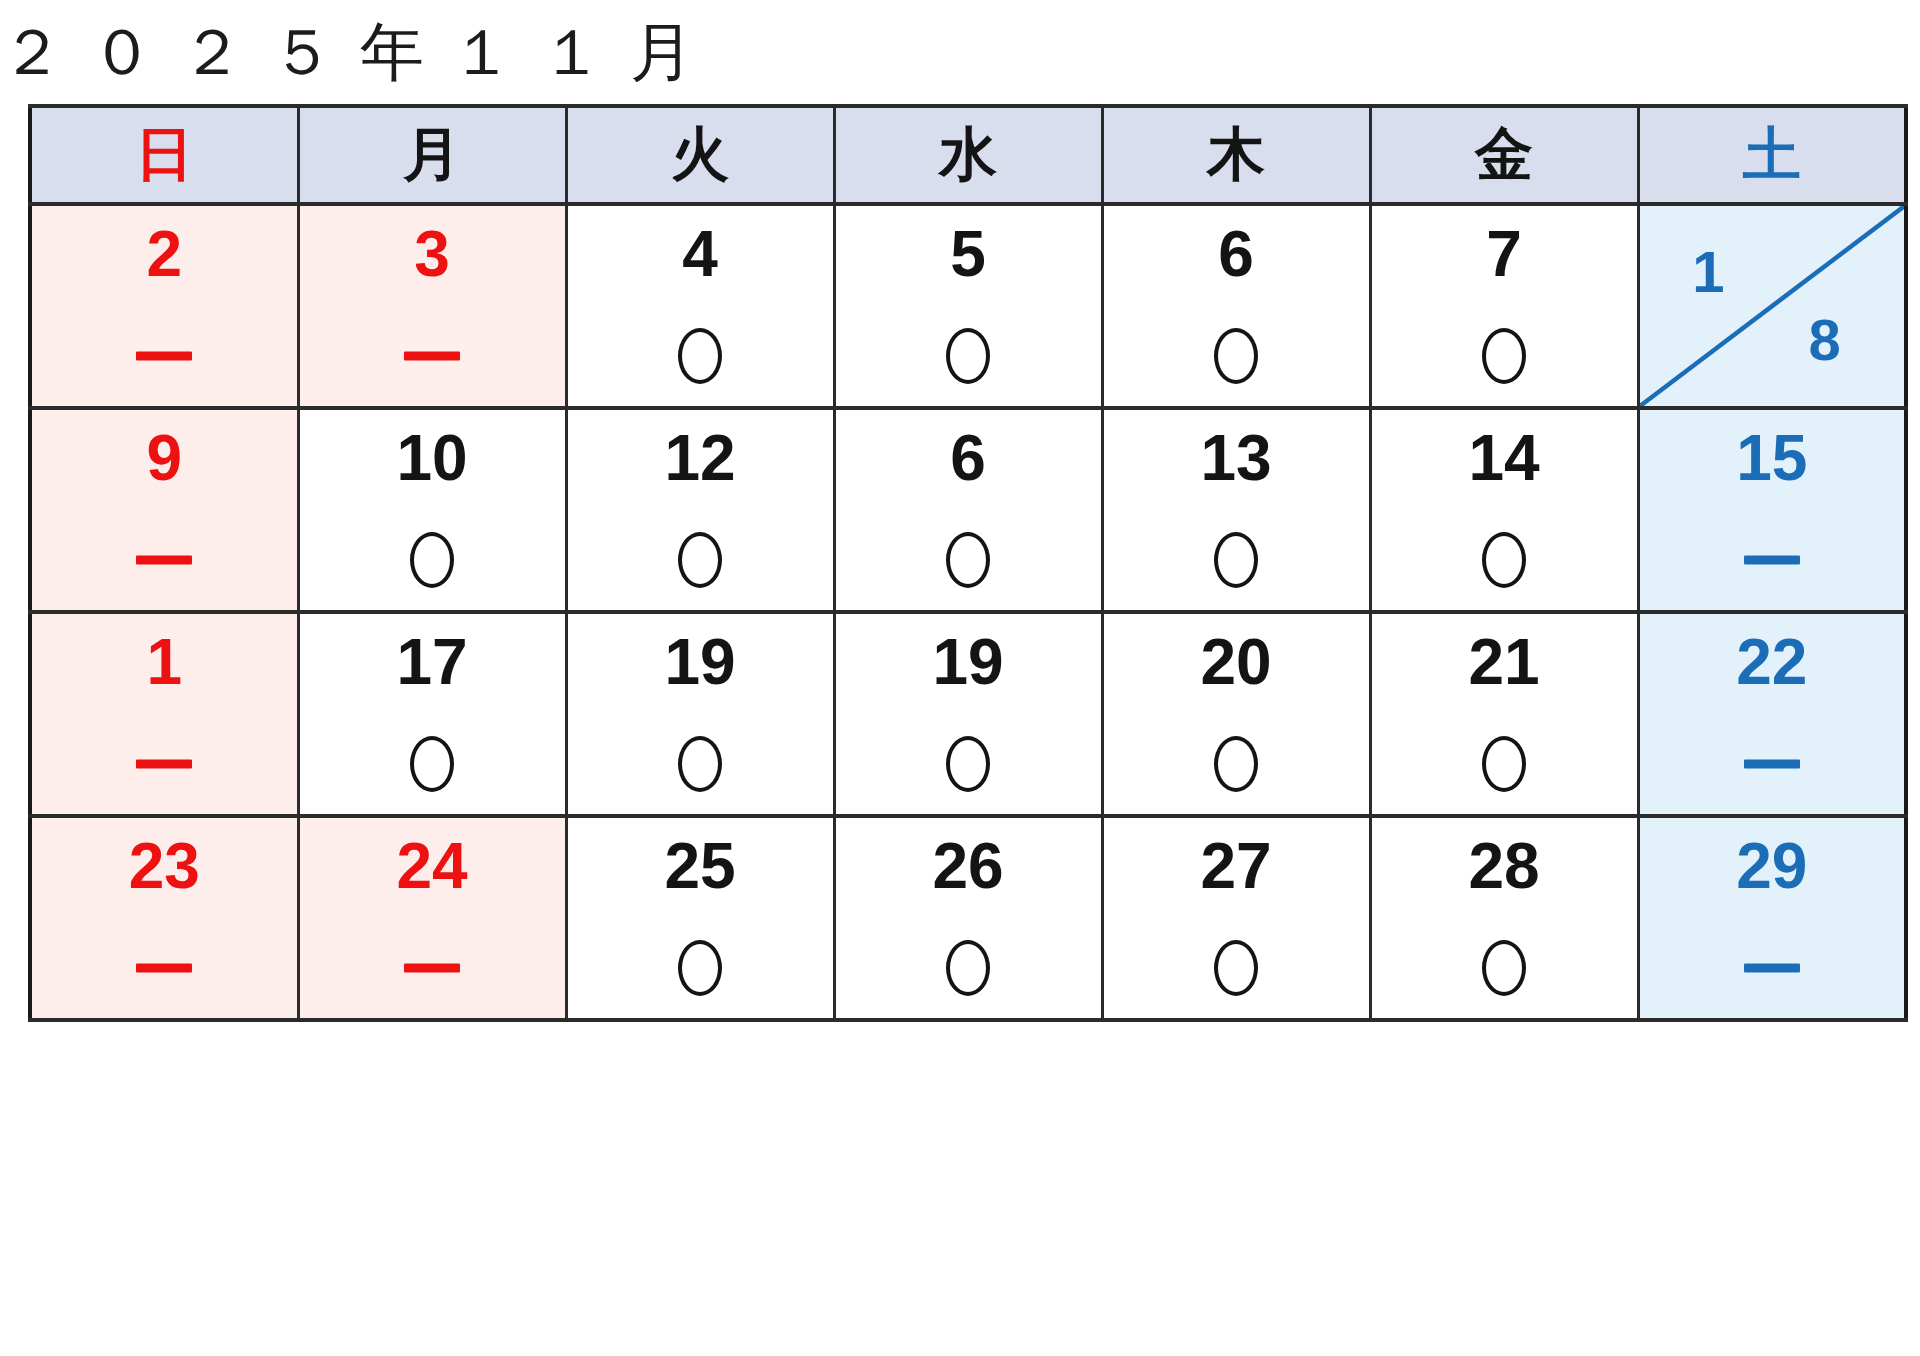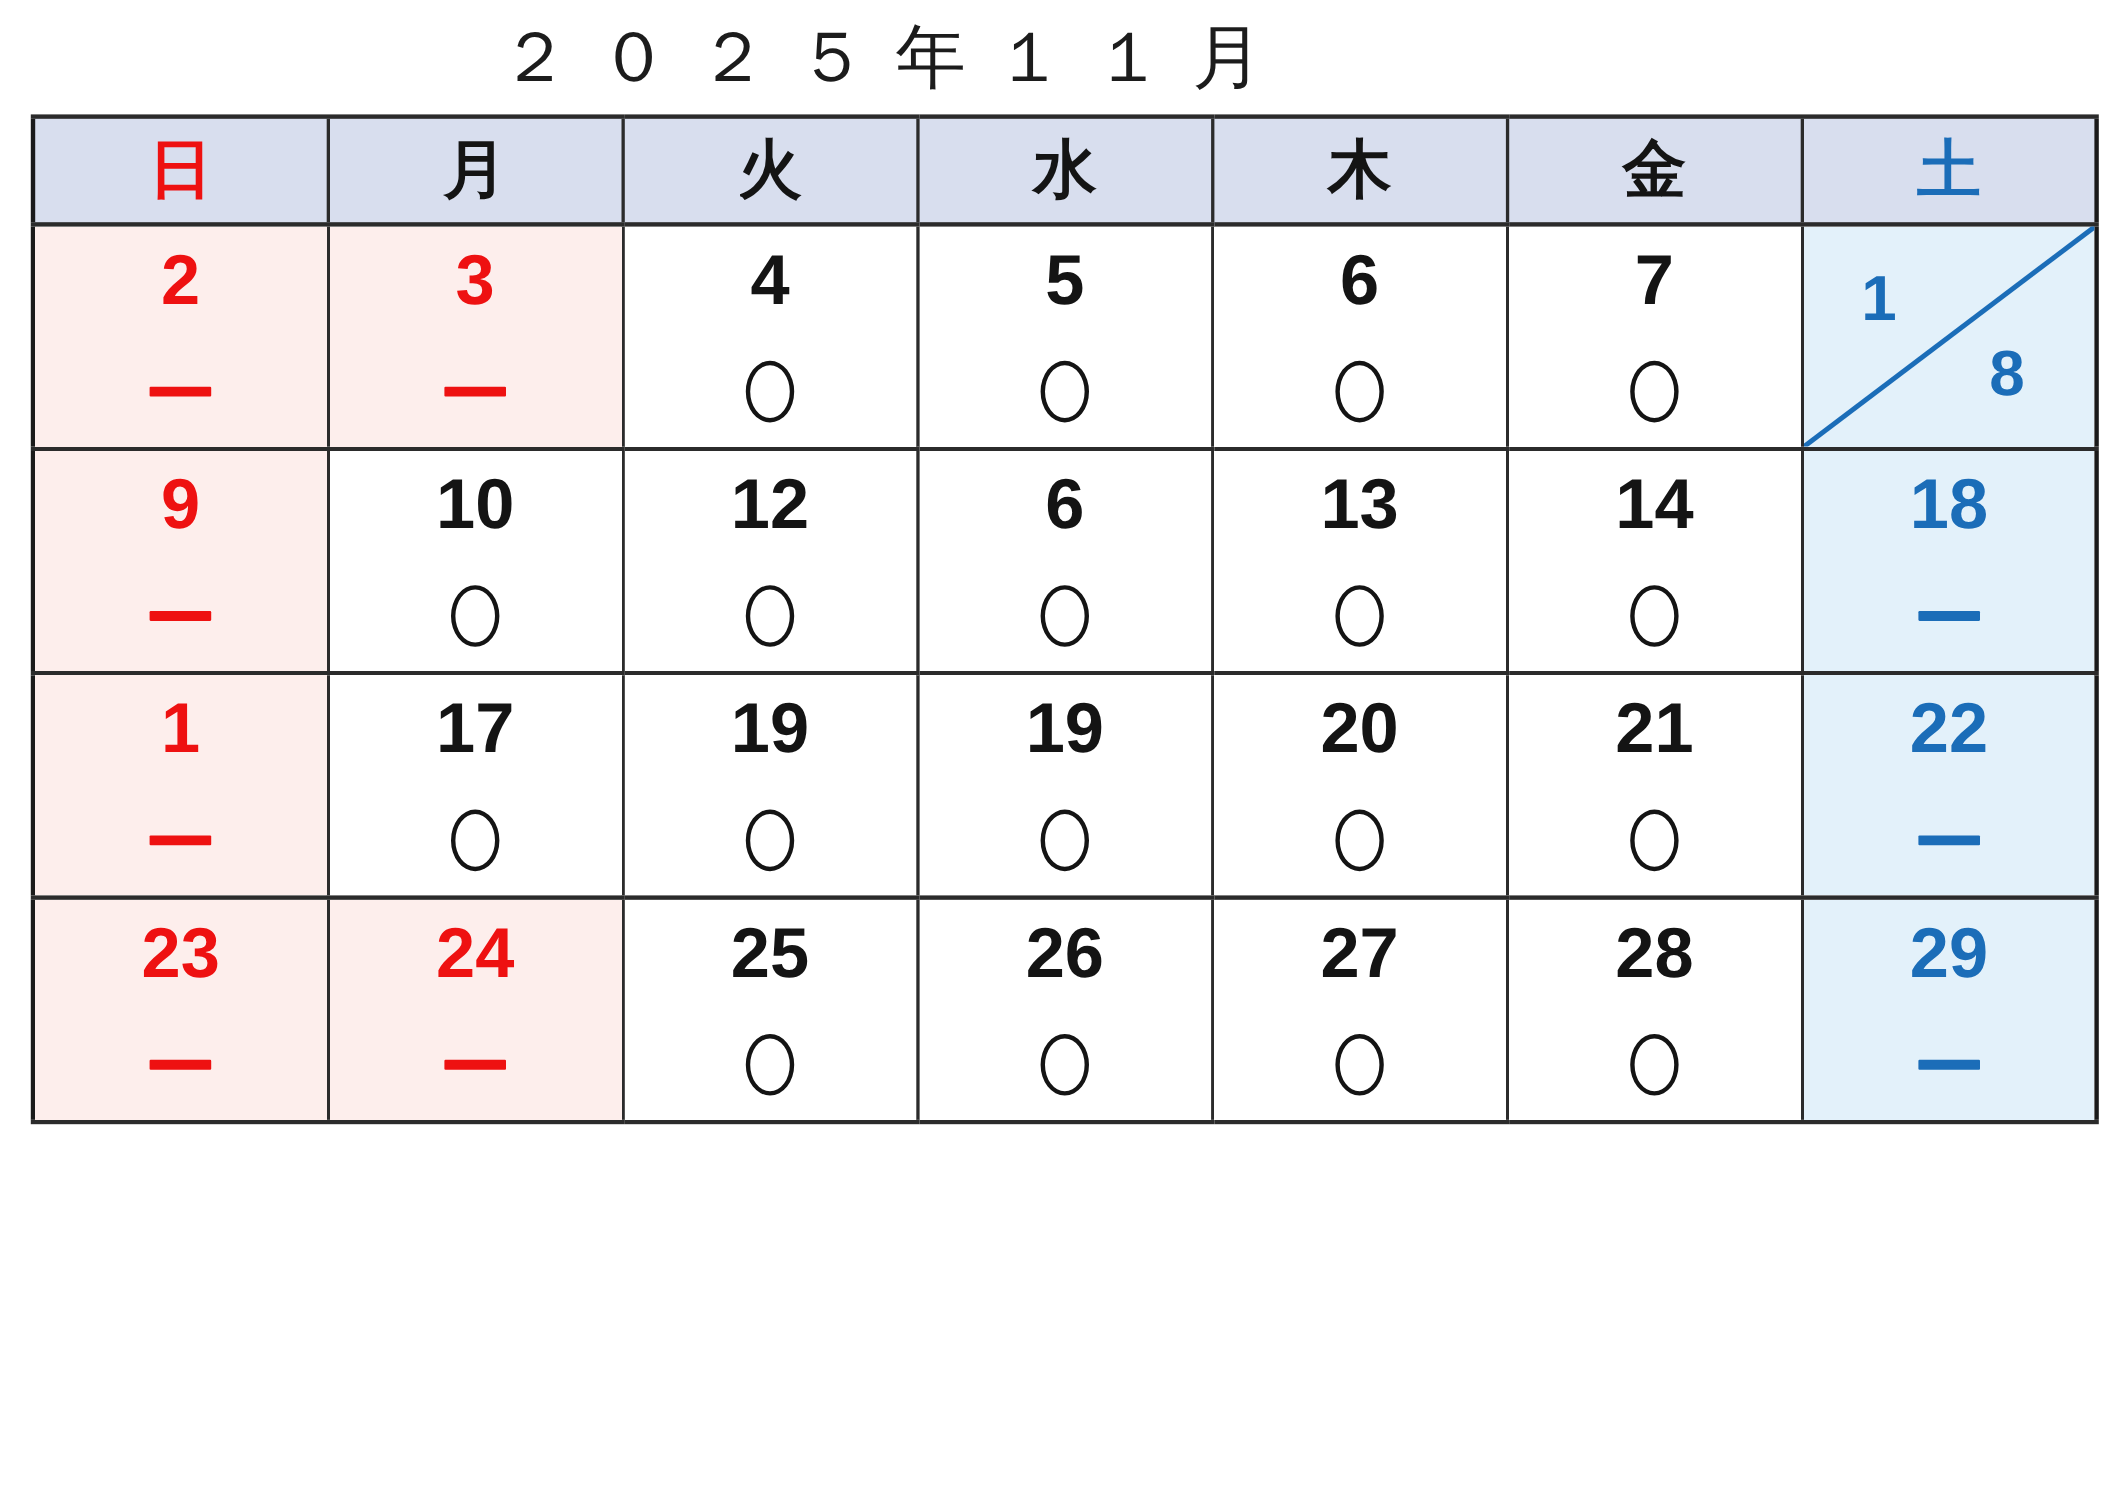--- a/index.html
+++ b/index.html
@@ -3,21 +3,21 @@
 <meta charset="utf-8">
 <style>
   html,body{margin:0;padding:0;background:#ffffff;}
   body{
     width:1920px;height:1356px;position:relative;overflow:hidden;
     font-family:"Liberation Sans","DejaVu Sans",sans-serif;
     -webkit-font-smoothing:antialiased;
   }
   .title{
     position:absolute;top:0;left:0;width:1628px;height:100px;
-    line-height:104px;text-align:center;
+    line-height:104px;text-align:left;
     font-size:64px;font-weight:400;color:#1c1c1c;
     letter-spacing:26px;white-space:nowrap;
   }
   table.calendar{
     position:absolute;left:28px;top:104px;width:1880px;
     border-collapse:collapse;table-layout:fixed;
     border:4px solid #1a1a1a;
     background:#ffffff;
   }
   th,td{
@@ -127,21 +127,21 @@
         </td>
         <td class="open">
           <div class="num">13</div>
           <div class="mark-circle"></div>
         </td>
         <td class="open">
           <div class="num">14</div>
           <div class="mark-circle"></div>
         </td>
         <td class="sat">
-          <div class="num">18</div>
+          <div class="num">15</div>
           <div class="mark-dash"></div>
         </td>
       </tr>
       <tr>
         <td class="red">
           <div class="num">1</div>
           <div class="mark-dash"></div>
         </td>
         <td class="open">
           <div class="num">17</div>

